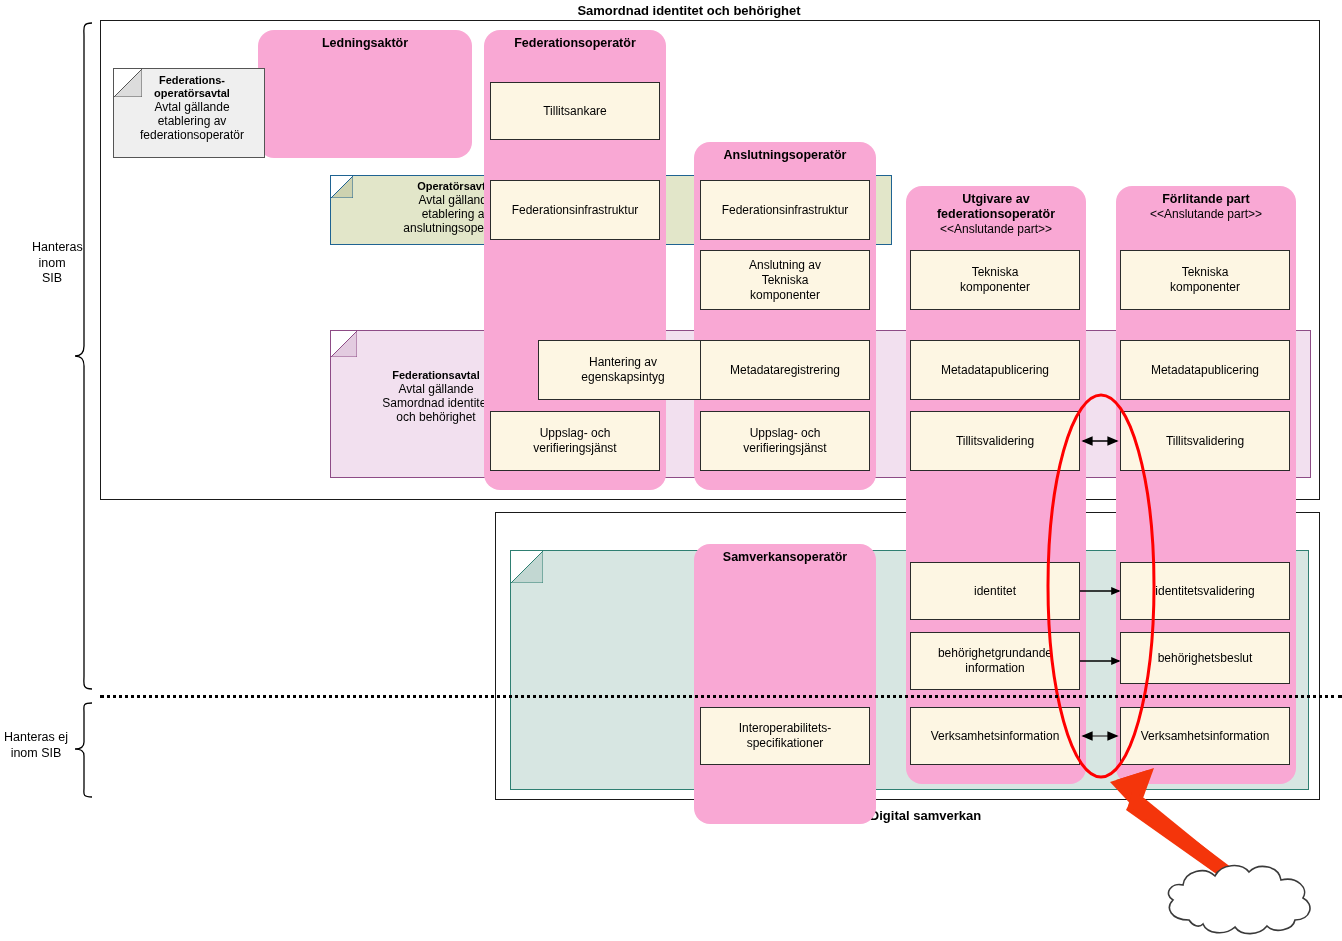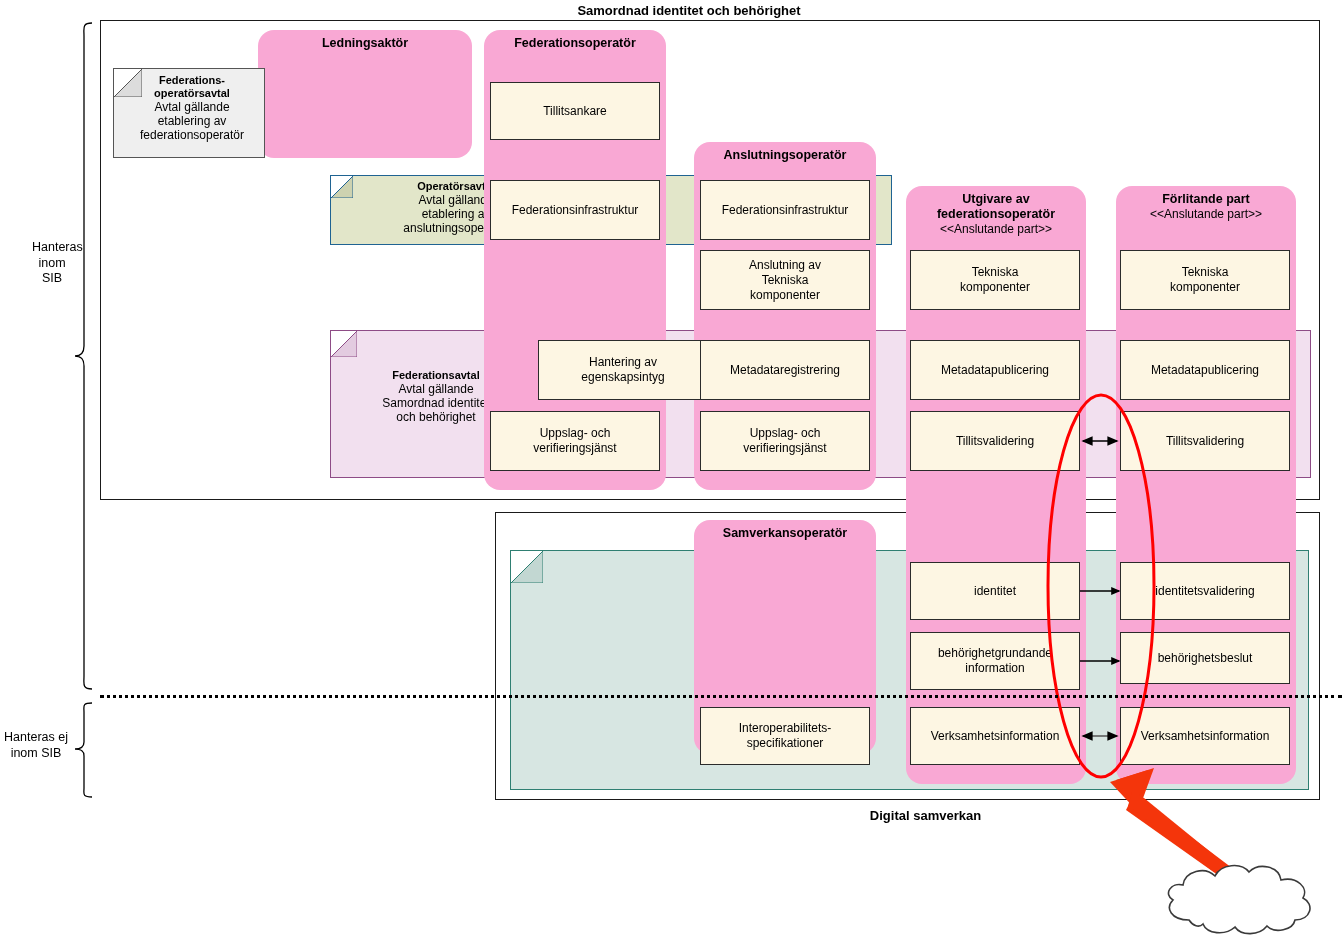--- a/index.html
+++ b/index.html
@@ -137,21 +137,21 @@
   </div>
 </div>
 
 <div class="abs lane" style="left:1116px;top:186px;width:180px;height:598px;z-index:2;">
   <div class="lane-head">
     <span>Förlitande part</span><br>
     <span class="stereo">&lt;&lt;Anslutande part&gt;&gt;</span>
   </div>
 </div>
 
-<div class="abs lane" style="left:694px;top:520px;width:182px;height:234px;z-index:2;">
+<div class="abs lane" style="left:694px;top:544px;width:182px;height:280px;z-index:2;">
   <div class="lane-head">Samverkansoperatör</div>
 </div>
 
 <div class="abs comp" style="left:490px;top:82px;width:170px;height:58px;z-index:4;">
   <span>Tillitsankare</span>
 </div>
 <div class="abs comp" style="left:490px;top:180px;width:170px;height:60px;z-index:4;">
   <span>Federationsinfrastruktur</span>
 </div>
 <div class="abs comp" style="left:490px;top:340px;width:170px;height:60px;z-index:4;margin-left:48px;">

